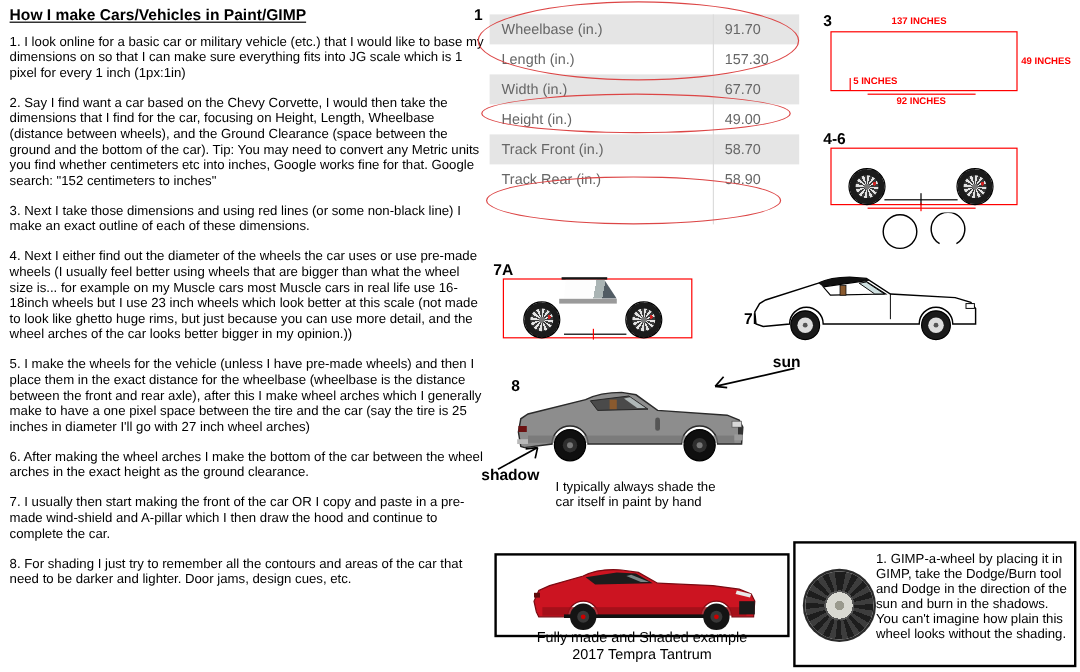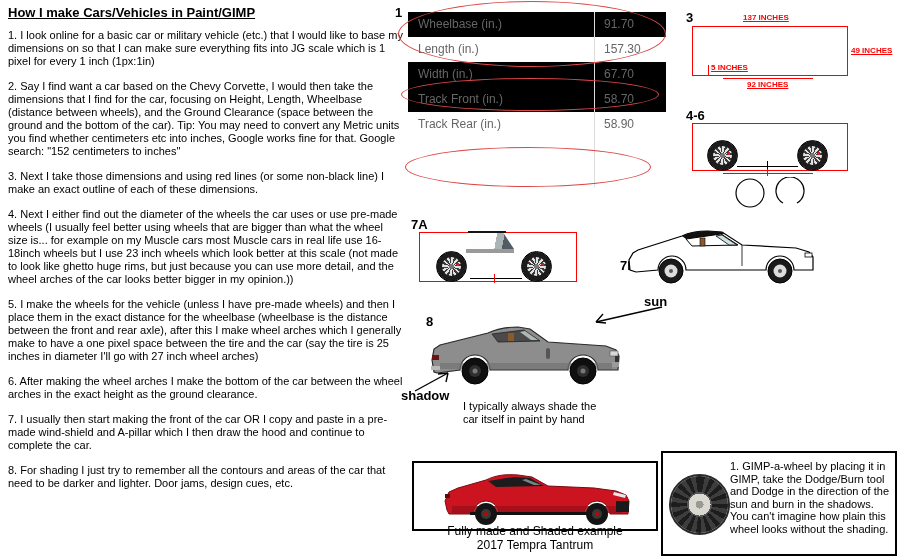--- a/index.html
+++ b/index.html
@@ -9,31 +9,31 @@
 
   
   #left-col{left:8px;top:5px;width:397px;}
   #left-col h1{font-size:13px;font-weight:bold;text-decoration:underline;margin:0 0 9px 0;}
   #left-col p{font-size:11px;line-height:13px;margin:0 0 12px 0;}
 
   
   .fig-label{font-weight:bold;font-size:13px;}
   #spec-table{left:408px;top:12px;width:258px;}
   .trow{position:relative;height:25px;line-height:25px;font-size:12px;color:#666;}
-  .trow.gray{background:#000000;}
+  .trow.gray{background:#e5e5e5;}
   .tlabel{position:absolute;left:10px;}
   .tval{position:absolute;left:196px;}
   .tdivider{position:absolute;left:186px;top:0;width:1px;height:175px;background:#dcdcdc;}
   .red-ellipse{border:1.5px solid #dc4646;border-radius:50%;}
 
   
   .red-rect{border:1px solid #f00;box-sizing:border-box;}
   .red-line{background:#f00;}
   .blk-line{background:#000;}
-  .dim{color:#f00;font-size:8px;font-weight:bold;white-space:nowrap;letter-spacing:0;text-decoration:underline;}
+  .dim{color:#f00;font-size:8px;font-weight:bold;white-space:nowrap;letter-spacing:0;}
 
   
   .dwheel{width:31px;height:31px;border-radius:50%;border:1px solid #000;box-sizing:border-box;
     background:
       radial-gradient(circle at 72% 42%, #c22 0 1.5px, transparent 1.5px),
       radial-gradient(circle, #777 0 2.5px, transparent 2.5px),
       repeating-conic-gradient(#e2e2e2 0 15deg, #3a3a3a 15deg 30deg);
     box-shadow: inset 0 0 0 5px #1b1b1b;}
 
   
@@ -78,20 +78,24 @@
         <span class="tlabel">Wheelbase (in.)</span>
         <span class="tval">91.70</span>
       </div>
     <div class="trow">
         <span class="tlabel">Length (in.)</span>
         <span class="tval">157.30</span>
       </div>
     <div class="trow gray">
         <span class="tlabel">Width (in.)</span>
         <span class="tval">67.70</span>
+      </div>
+    <div class="trow">
+        <span class="tlabel">Height (in.)</span>
+        <span class="tval">49.00</span>
       </div>
     <div class="trow gray">
         <span class="tlabel">Track Front (in.)</span>
         <span class="tval">58.70</span>
       </div>
     <div class="trow">
         <span class="tlabel">Track Rear (in.)</span>
         <span class="tval">58.90</span>
       </div>
     <div class="tdivider"></div>

